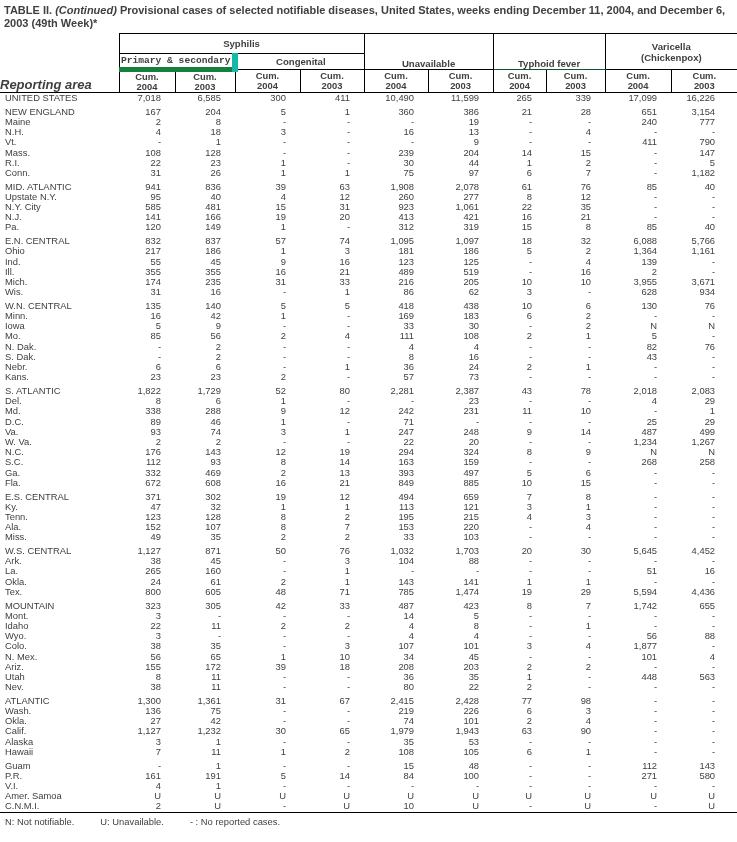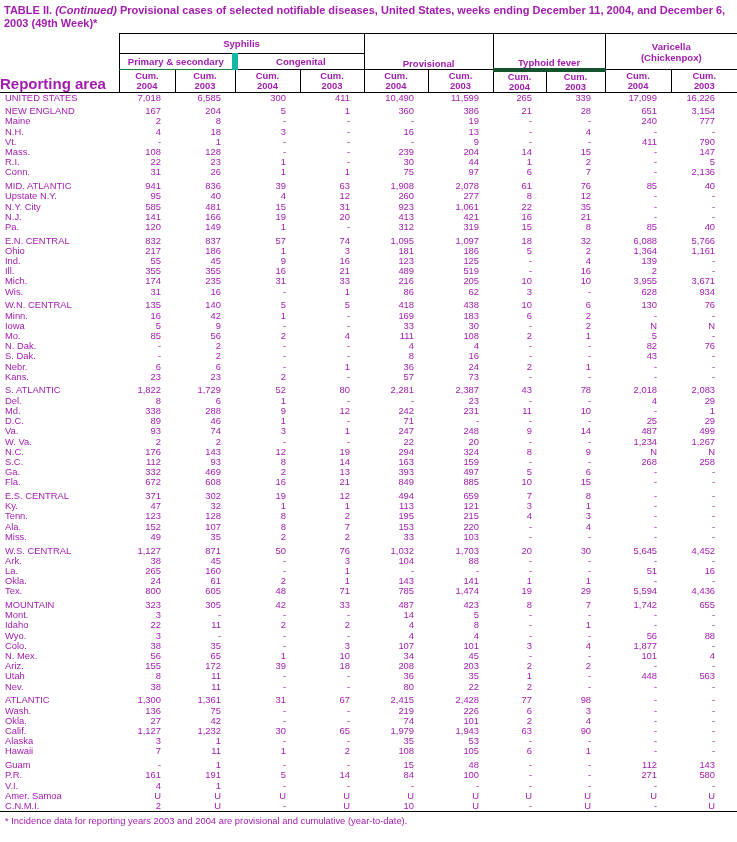--- a/index.html
+++ b/index.html
@@ -1,19 +1,19 @@
 <!DOCTYPE html>
 <html><head>
 <meta charset="utf-8">
 <style>
   * { box-sizing: border-box; }
   html, body { margin: 0; padding: 0; background: #fff; }
   .page {
     width: 737px; height: 842px; overflow: hidden;
-    background: #fff; color: #a21caf;
+    background: #fff; color: #404040;
     font-family: "Liberation Sans", sans-serif;
     position: relative;
   }
   .title {
     font-size: 11px; font-weight: bold; line-height: 13px;
     padding: 4px 6px 3px 4px;
   }
   .title .cont { font-style: italic; }
 
   table.main {
@@ -22,26 +22,26 @@
   }
   table.main th, table.main td { padding: 0; white-space: nowrap; }
 
   
   thead th { font-weight: bold; font-size: 9.6px; text-align: center; vertical-align: middle; }
   tr.h1 { height: 20px; }
   tr.h2 { height: 16px; }
   tr.h3 { height: 21px; }
   th.g-syph { border-top: 1.2px solid #000; border-left: 1px solid #000; border-right: 1px solid #000; border-bottom: 1px solid #000; margin-top: 38px; }
   th.g-tb   { border-top: 1.2px solid #000; border-left: 1px solid #000; border-bottom: 1px solid #000; vertical-align: bottom; padding-bottom: 2px; }
-  th.g-typh { border-top: 1.2px solid #000; border-left: 1px solid #000; border-bottom: 4px solid #14532d; vertical-align: bottom; padding-bottom: 2px; }
+  th.g-typh { border-top: 1.2px solid #000; border-left: 1px solid #000; border-bottom: 1px solid #14532d; vertical-align: bottom; padding-bottom: 2px; }
   th.g-var  { border-top: 1.2px solid #000; border-left: 1px solid #000; border-bottom: 1px solid #000; line-height: 11px; text-align: center; }
-  th.g-ps   { border-left: 1px solid #000; border-bottom: 1px solid #15803d; }
+  th.g-ps   { border-left: 1px solid #000; border-bottom: 5px solid #15803d; font-family: Liberation Mono, monospace; }
   th.g-cong { border-left: 6px solid #14b8a6; border-bottom: 1px solid #000; }
   th.cum    { border-left: 1px solid #000; border-bottom: 1.5px solid #000; font-size: 9.4px; line-height: 10px; text-align: center; }
-  th.c-area { border-bottom: 1.5px solid #000; text-align: left; vertical-align: bottom; padding: 0 0 2px 5px; font-size: 15px; }
+  th.c-area { border-bottom: 1.5px solid #000; text-align: left; vertical-align: bottom; padding: 0 0 2px 5px; font-size: 13px; font-style: italic; }
   th.spacer { border: none; }
 
   
   tbody td { font-size: 9.4px; line-height: 10.2px; height: 10.2px; }
   tbody td.area { text-align: left; padding-left: 5px; }
   tbody td.val  { text-align: right; padding-right: 14px; }
   tbody td.val:last-child { padding-right: 22px; }
   tr.gap td { height: 3.5px; line-height: 3.5px; font-size: 1px; }
 
   .foot { font-size: 9.4px; line-height: 11.5px; padding: 3px 0 0 5px; }
@@ -65,21 +65,21 @@
         <col style="width:65px">
         <col style="width:53px">
         <col style="width:59px">
         <col style="width:66px">
         <col style="width:66px">
     </colgroup>
     <thead>
       <tr class="h1">
         <th class="spacer"></th>
         <th class="g-syph" colspan="4">Syphilis</th>
-        <th class="g-tb" colspan="2" rowspan="2">Provisional</th>
+        <th class="g-tb" colspan="2" rowspan="2">Unavailable</th>
         <th class="g-typh" colspan="2" rowspan="2">Typhoid fever</th>
         <th class="g-var" colspan="2" rowspan="2">
             <div>Varicella</div>
             <div>(Chickenpox)</div>
           </th>
       </tr>
       <tr class="h2">
         <th class="spacer"></th>
         <th class="g-ps" colspan="2">Primary &amp; secondary</th>
         <th class="g-cong" colspan="2">Congenital</th>
@@ -227,21 +227,21 @@
           <td class="area">Conn.</td>
           <td class="val">31</td>
           <td class="val">26</td>
           <td class="val">1</td>
           <td class="val">1</td>
           <td class="val">75</td>
           <td class="val">97</td>
           <td class="val">6</td>
           <td class="val">7</td>
           <td class="val">-</td>
-          <td class="val">2,136</td>
+          <td class="val">1,182</td>
         </tr>
         <tr class="gap">
           <td colspan="11"></td>
         </tr>
         <tr>
           <td class="area">MID. ATLANTIC</td>
           <td class="val">941</td>
           <td class="val">836</td>
           <td class="val">39</td>
           <td class="val">63</td>
@@ -1027,16 +1027,16 @@
           <td class="val">U</td>
           <td class="val">-</td>
           <td class="val">U</td>
           <td class="val">-</td>
           <td class="val">U</td>
         </tr>
       </tbody>
   </table>
 
   <div class="foot">
-    <div>* Incidence data for reporting years 2003 and 2004 are provisional and cumulative (year-to-date).</div>
+    <div class="legend"><span>N: Not notifiable.</span><span>U: Unavailable.</span><span>- : No reported cases.</span></div>
   </div>
 
 </div>
 
 </body></html>

